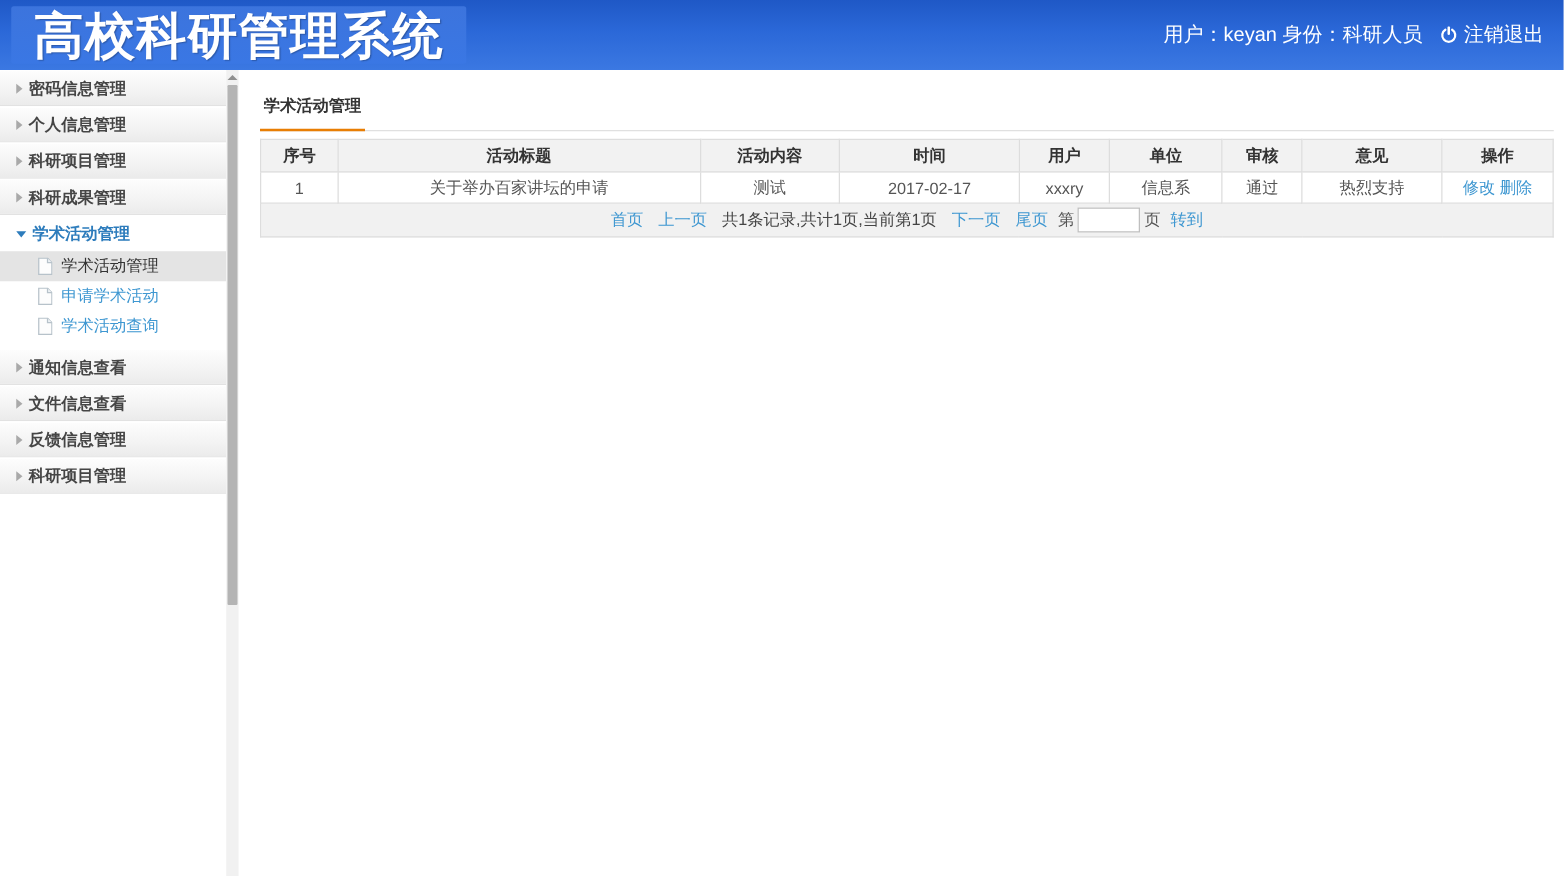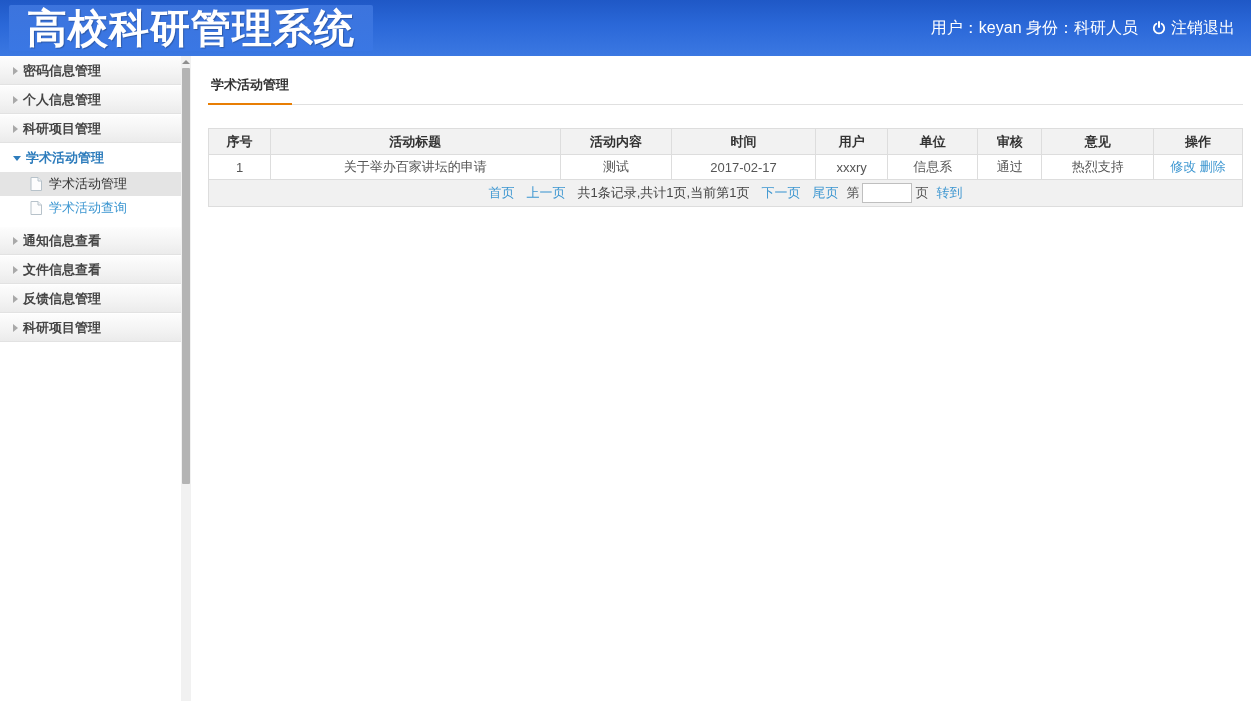--- a/index.html
+++ b/index.html
@@ -89,21 +89,21 @@
     background: #fff; padding: 0 8px 0 17px;
   }
   .tabbar { margin-top: 20px; border-bottom: 1px solid #e0e0e0; }
   .tab {
     display: inline-block; font-weight: bold; color: #333;
     padding: 0 3px 9px 3px; border-bottom: 2px solid #e87e04;
     margin-bottom: -1px; cursor: pointer;
   }
 
   table.data-table {
-    margin-top: 23px; width: 100%; border-collapse: collapse;
+    margin-top: 6px; width: 100%; border-collapse: collapse;
     font-size: 13px;
   }
   .data-table th {
     background: #f2f2f2; border: 1px solid #dddddd; height: 26px;
     font-weight: bold; color: #333; text-align: center;
   }
   .data-table td {
     border: 1px solid #dddddd; height: 25px; text-align: center; color: #555;
   }
   .data-table .footer-cell {
@@ -146,34 +146,47 @@
     <span>密码信息管理</span>
   </div>
   <div class="nav-item">
     <span class="tri-right"></span>
     <span>个人信息管理</span>
   </div>
   <div class="nav-item">
     <span class="tri-right"></span>
     <span>科研项目管理</span>
   </div>
+  <div class="nav-item">
+    <span class="tri-right"></span>
+    <span>科研成果管理</span>
+  </div>
 
   <div class="nav-item expanded">
     <span class="tri-down"></span>
     <span>学术活动管理</span>
   </div>
   <div class="subnav">
     <div class="subnav-item selected">
       <span class="doc-icon">
         <svg width="12" height="14" viewBox="0 0 12 14">
           <path d="M1 0.5 h7 l3.5 3.5 v9.5 h-10.5 z" fill="#fdfdfd" stroke="#b7c2ca" stroke-width="1"></path>
           <path d="M8 0.5 v3.5 h3.5" fill="#eef2f5" stroke="#b7c2ca" stroke-width="1"></path>
         </svg>
       </span>
       <span>学术活动管理</span>
+    </div>
+    <div class="subnav-item">
+      <span class="doc-icon">
+        <svg width="12" height="14" viewBox="0 0 12 14">
+          <path d="M1 0.5 h7 l3.5 3.5 v9.5 h-10.5 z" fill="#fdfdfd" stroke="#b7c2ca" stroke-width="1"></path>
+          <path d="M8 0.5 v3.5 h3.5" fill="#eef2f5" stroke="#b7c2ca" stroke-width="1"></path>
+        </svg>
+      </span>
+      <span>申请学术活动</span>
     </div>
     <div class="subnav-item">
       <span class="doc-icon">
         <svg width="12" height="14" viewBox="0 0 12 14">
           <path d="M1 0.5 h7 l3.5 3.5 v9.5 h-10.5 z" fill="#fdfdfd" stroke="#b7c2ca" stroke-width="1"></path>
           <path d="M8 0.5 v3.5 h3.5" fill="#eef2f5" stroke="#b7c2ca" stroke-width="1"></path>
         </svg>
       </span>
       <span>学术活动查询</span>
     </div>

